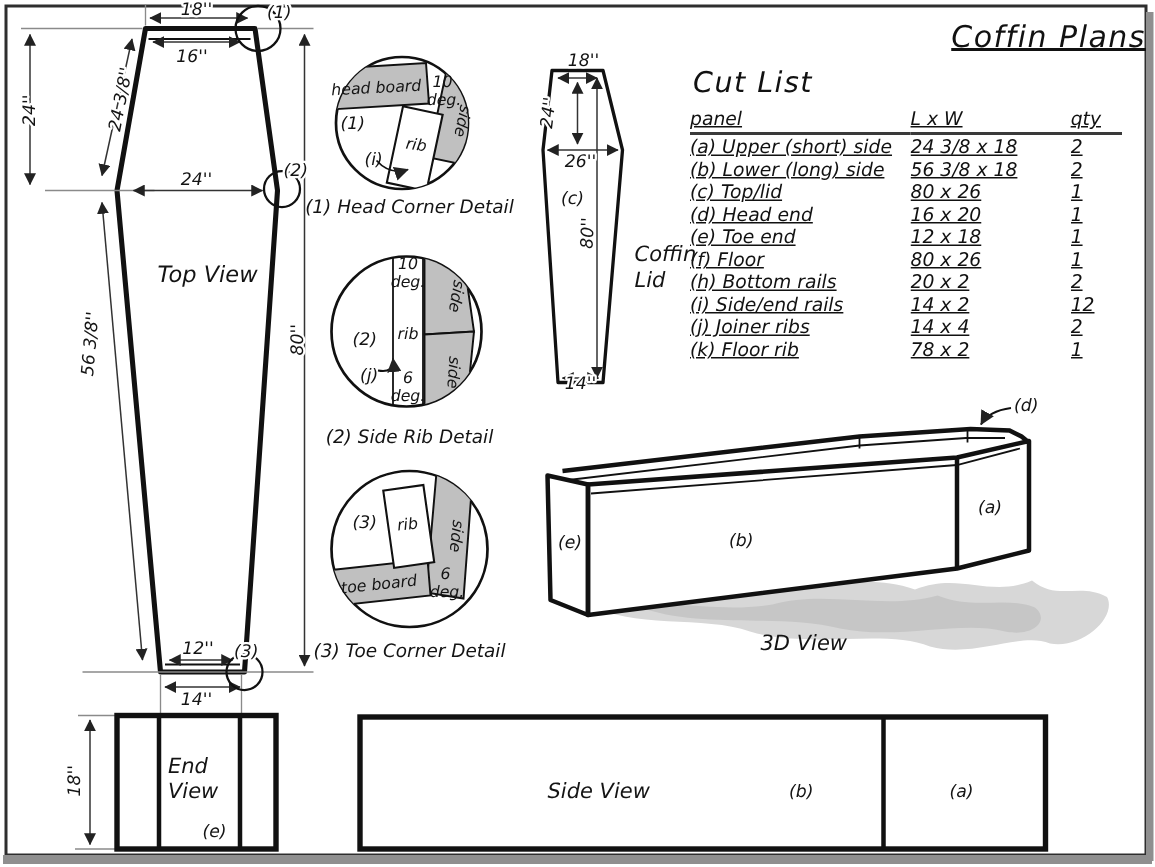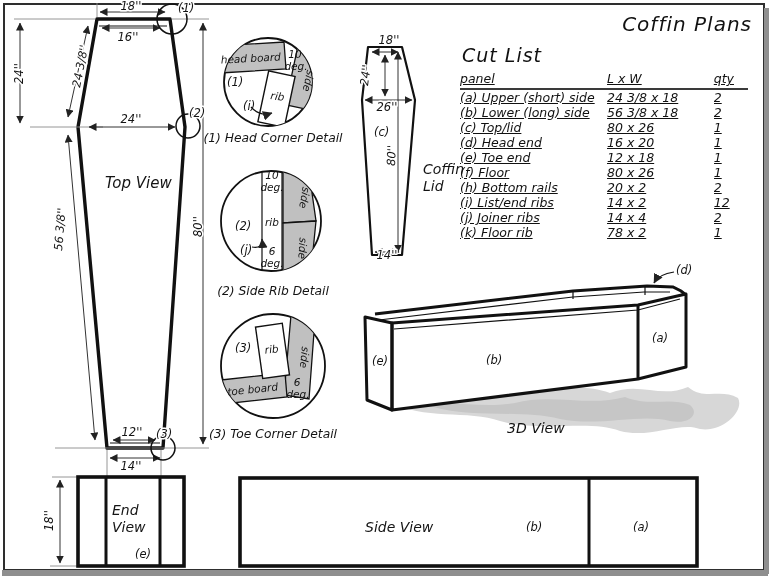--- a/index.html
+++ b/index.html
@@ -1,22 +1,22 @@
 <!DOCTYPE html>
 <html><head>
 <meta charset="utf-8">
 <style>
   html,body{margin:0;padding:0;background:#fff;}
   .page{position:relative;width:770px;height:578px;background:#fff;overflow:hidden;
         font-family:"DejaVu Sans",sans-serif;}
   .frame{position:absolute;left:3px;top:3px;width:758px;height:564px;border:2px solid #2e2e2e;}
   .shadow-bottom{position:absolute;left:2px;top:570px;width:766px;height:6px;background:#8f8f8f;}
   .shadow-right{position:absolute;left:764px;top:8px;width:5px;height:566px;background:#8f8f8f;}
-  .title{position:absolute;right:18px;top:12px;font:italic 20px "DejaVu Sans",sans-serif;
-         color:#111;letter-spacing:1px;}
+  .title{position:absolute;right:6px;top:12px;font:italic 20px "DejaVu Sans",sans-serif;
+         color:#111;letter-spacing:1px;text-decoration:underline;}
   .cutlist{position:absolute;left:460px;top:44px;width:288px;color:#111;}
   .cl-head{font:italic 19px "DejaVu Sans",sans-serif;letter-spacing:1px;margin:0 0 5px 2px;}
   .cutlist table{width:100%;border-collapse:collapse;table-layout:fixed;text-decoration:underline;}
   .cutlist th{font:italic 12.5px "DejaVu Sans",sans-serif;font-weight:normal;text-align:left;
               border-bottom:2px solid #3a3a3a;padding:0 0 2px 0;}
   .cutlist td{font:italic 12.5px "DejaVu Sans",sans-serif;height:15px;line-height:15px;
               padding:0;white-space:nowrap;overflow:hidden;}
   .c1{width:146px}.c2{width:106px}.c3{width:34px}
   svg{position:absolute;left:0;top:0;}
   
@@ -89,21 +89,21 @@
             <td>(f) Floor</td>
             <td>80 x 26</td>
             <td>1</td>
           </tr>
       <tr>
             <td>(h) Bottom rails</td>
             <td>20 x 2</td>
             <td>2</td>
           </tr>
       <tr>
-            <td>(i) List/end ribs</td>
+            <td>(i) Side/end rails</td>
             <td>14 x 2</td>
             <td>12</td>
           </tr>
       <tr>
             <td>(j) Joiner ribs</td>
             <td>14 x 4</td>
             <td>2</td>
           </tr>
       <tr>
             <td>(k) Floor rib</td>

